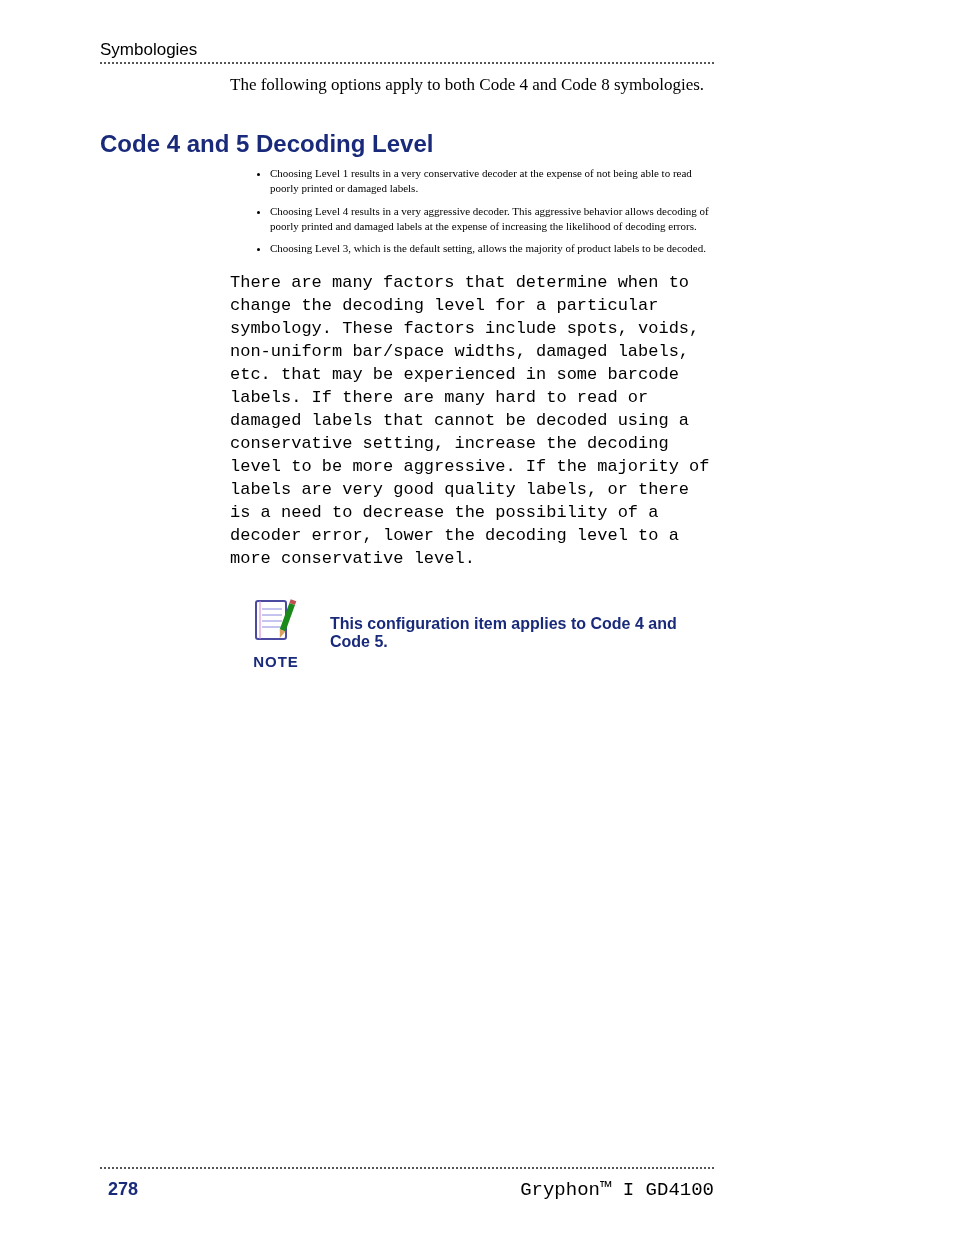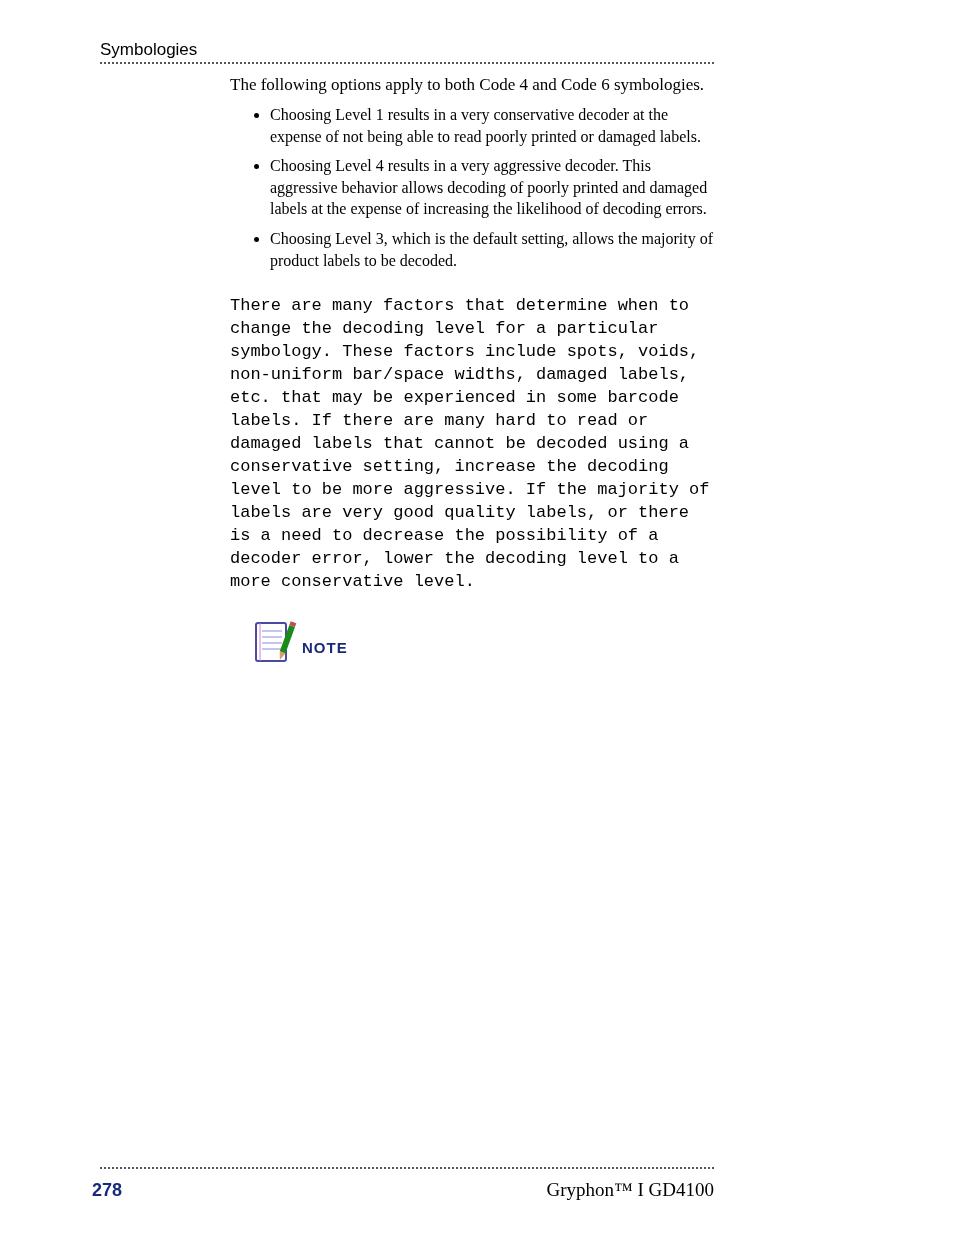--- a/index.html
+++ b/index.html
@@ -58,83 +58,84 @@
     line-height: 1.3;
   }
   .body-block {
     margin-left: 130px;
     max-width: 640px;
     font-size: 17px;
     line-height: 1.35;
   }
   .body-block p { margin: 0 0 6px 0; }
   ul.bullets {
-    margin: 8px 0 24px 130px;
+    margin: 8px 0 16px 130px;
     padding: 0 0 0 40px;
     max-width: 600px;
-    font-size: 16px;
+    font-size: 11px;
     line-height: 1.35;
   }
   ul.bullets li { margin-bottom: 8px; }
   .note-row {
     display: flex;
     align-items: center;
     margin: 26px 0 0 150px;
     gap: 28px;
   }
   .note-icon-col {
     display: flex;
-    flex-direction: row;
+    flex-direction: column;
     align-items: center;
   }
   .note-label {
     font-family: "Segoe UI", "Myriad Pro", Arial, sans-serif;
     font-weight: 700;
     color: #1a2a7a;
     font-size: 15px;
     letter-spacing: 1px;
     margin-top: 4px;
   }
   .note-text {
     font-family: "Segoe UI", "Myriad Pro", Arial, sans-serif;
     font-weight: 700;
     color: #1a2a7a;
     font-size: 16px;
   }
   .footer {
     position: absolute;
-    left: 92px;
+    left: 108px;
     right: 60px;
     bottom: 34px;
     display: flex;
     justify-content: space-between;
     align-items: baseline;
   }
   .footer-left {
     font-family: "Segoe UI", "Myriad Pro", Arial, sans-serif;
     font-weight: 700;
     color: #1a2a7a;
     font-size: 18px;
   }
   .footer-right {
-    font-family: Liberation Serif, serif;
+    font-family: Liberation Mono, monospace;
     font-size: 19px;
     color: #000;
   }
 </style>
 </head>
 <body>
 
 <div class="page">
 
   <div class="running-header">Symbologies</div>
   <hr class="dotted-rule">
 
-  <p class="intro">The following options apply to both Code 4 and Code 6 symbologies.</p>
+  <p class="intro">The following options apply to both Code 4 and Code 8 symbologies.</p>
 
+  <h2 class="heading2">Code 4 and 5 Decoding Level</h2>
 
 
   <ul class="bullets">
     <li>Choosing Level 1 results in a very conservative decoder at the expense of not being able to read poorly printed or damaged labels.</li>
     <li>Choosing Level 4 results in a very aggressive decoder. This aggressive behavior allows decoding of poorly printed and damaged labels at the expense of increasing the likelihood of decoding errors.</li>
     <li>Choosing Level 3, which is the default setting, allows the majority of product labels to be decoded.</li>
   </ul>
 
   <div class="body-block" style="font-family:Liberation Mono, monospace;">
     <p>There are many factors that determine when to change the decoding level for a particular symbology. These factors include spots, voids, non-uniform bar/space widths, damaged labels, etc. that may be experienced in some barcode labels. If there are many hard to read or damaged labels that cannot be decoded using a conservative setting, increase the decoding level to be more aggressive. If the majority of labels are very good quality labels, or there is a need to decrease the possibility of a decoder error, lower the decoding level to a more conservative level.</p>
@@ -150,20 +151,21 @@
         <line x1="12" y1="24" x2="32" y2="24" stroke="#8a8ae0" stroke-width="1"></line>
         <line x1="12" y1="30" x2="32" y2="30" stroke="#8a8ae0" stroke-width="1"></line>
         <g transform="rotate(20 36 24)">
           <rect x="33" y="6" width="6" height="28" fill="#1a8a1a"></rect>
           <polygon points="33,34 39,34 36,42" fill="#d9a060"></polygon>
           <rect x="33" y="2" width="6" height="4" fill="#c05050"></rect>
         </g>
       </svg>
       <div class="note-label">NOTE</div>
     </div>
+    <div class="note-text">This configuration item applies to Code 4 and Code 5.</div>
   </div>
 
   <hr class="dotted-rule-footer">
   <div class="footer">
     <span class="footer-left">278</span>
     <span class="footer-right">Gryphon™ I GD4100</span>
   </div>
 
 </div>
 

